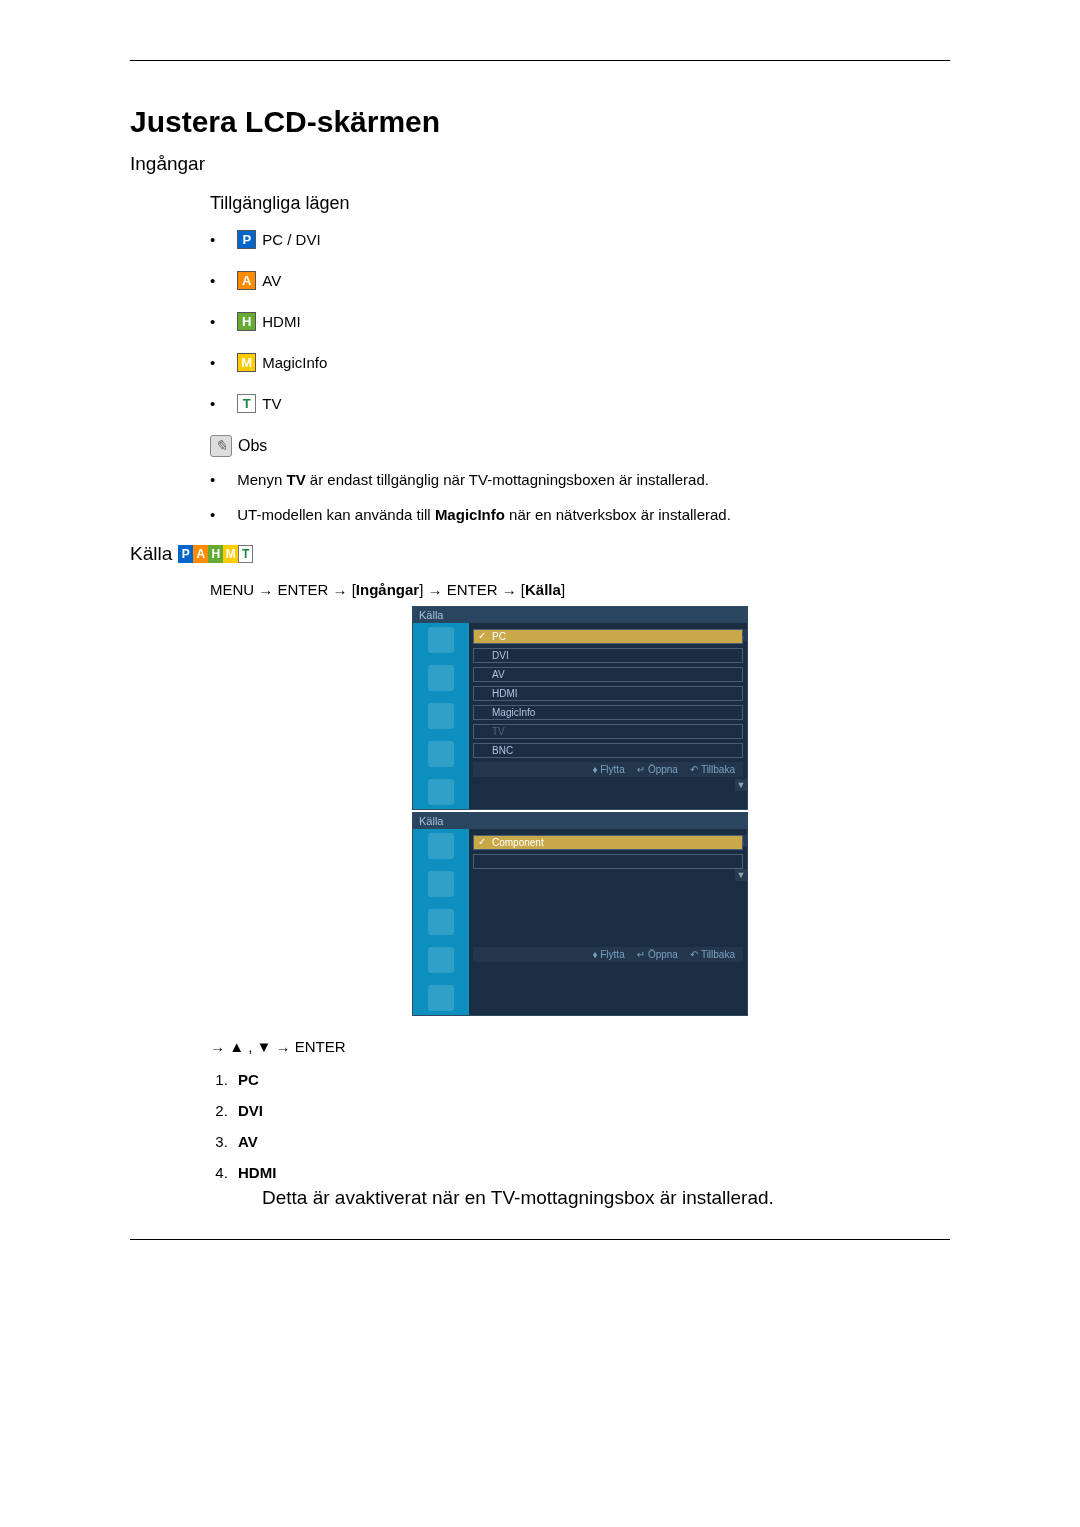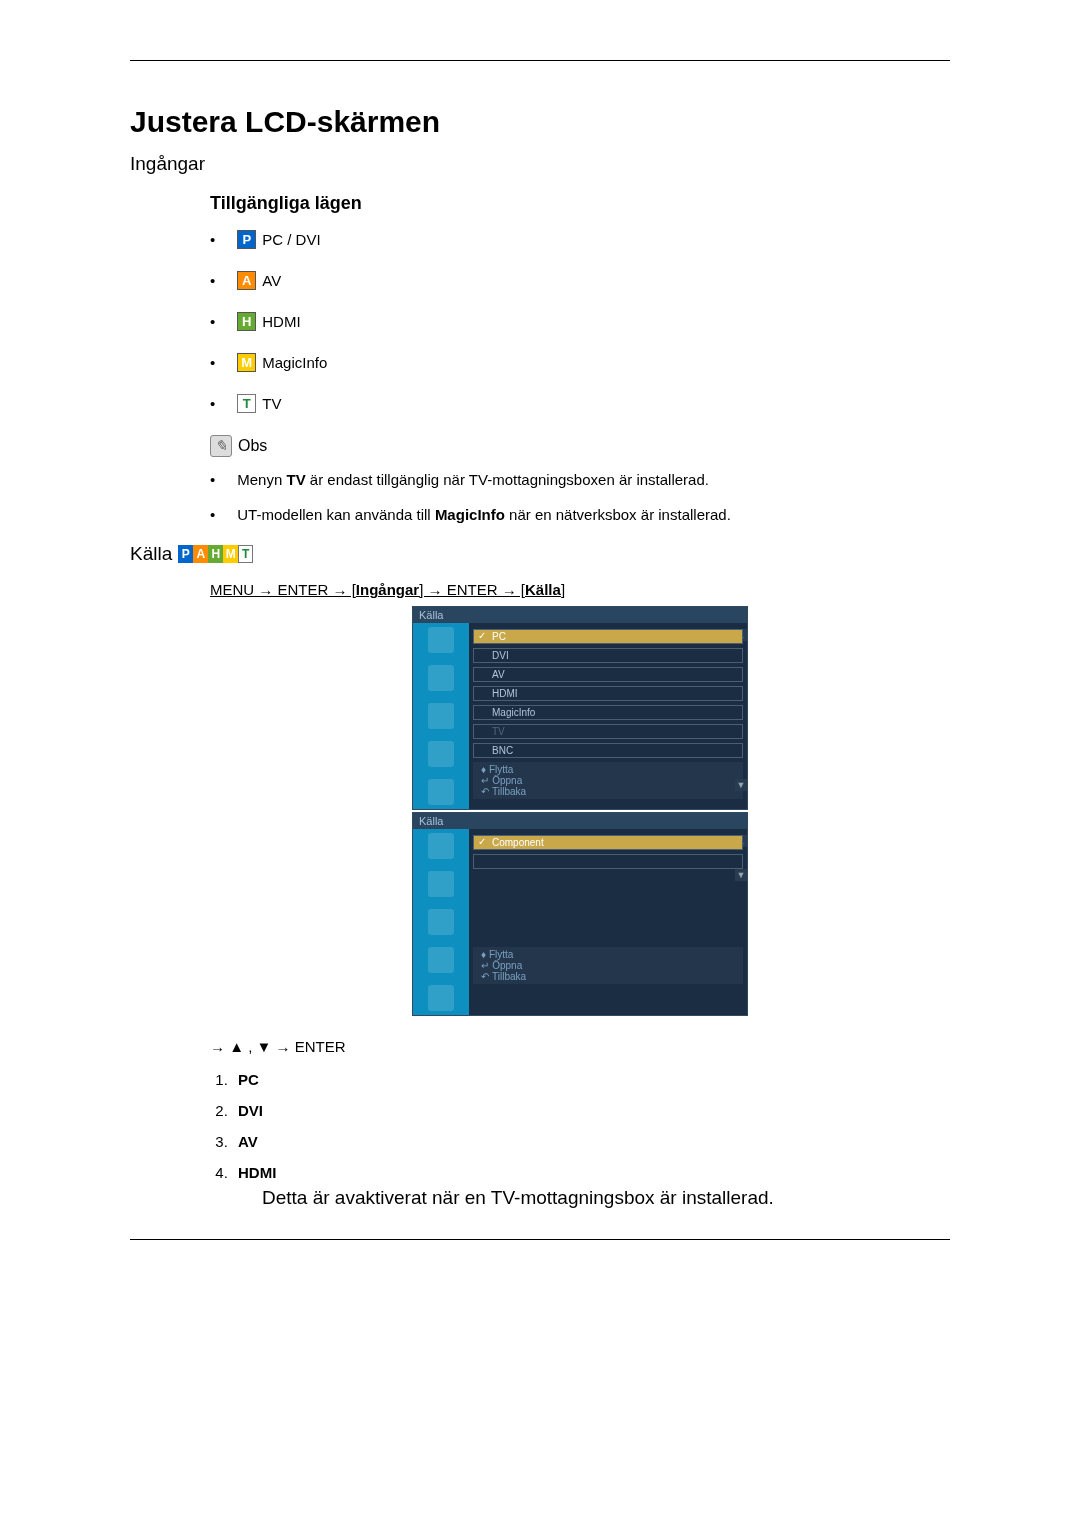--- a/index.html
+++ b/index.html
@@ -32,21 +32,21 @@
   h2.subhead {
     font-size: 19px;
     font-weight: normal;
     margin: 0 0 18px 0;
   }
   .indent {
     margin-left: 80px;
   }
   h3.subsub {
     font-size: 18px;
-    font-weight: bold;
+    font-weight: normal;
     margin: 0 0 16px 0;
   }
   ul.modes {
     list-style: none;
     padding: 0;
     margin: 0 0 12px 0;
   }
   ul.modes li {
     font-size: 15px;
     margin-bottom: 22px;
@@ -131,21 +131,20 @@
     display: inline-flex;
     align-items:center;
     justify-content:center;
     font-size:12px;
     font-weight:bold;
     color:#fff;
   }
   .menu-path {
     font-size: 15px;
     margin: 0 0 8px 0;
-    text-decoration: underline;
   }
   .menu-screens {
     margin: 0 auto 22px auto;
     display:flex;
     flex-direction:column;
     gap:2px;
     align-items:center;
   }
   .osd {
     width: 336px;
@@ -213,23 +212,22 @@
     line-height:12px;
   }
   .osd-scroll-up{top:6px;}
   .osd-scroll-down{bottom:18px;}
   .osd-foot {
     background:#23364c;
     color:#7aa0c0;
     font-size:10px;
     display:flex;
     justify-content:flex-end;
-    gap:0;
+    gap:12px;
     padding:2px 8px;
-    flex-direction:column;
   }
   .nav-line {
     font-size: 15px;
     margin-bottom: 16px;
   }
   .desc {
     font-size: 15px;
     line-height:1.45;
     margin-bottom: 18px;
   }

